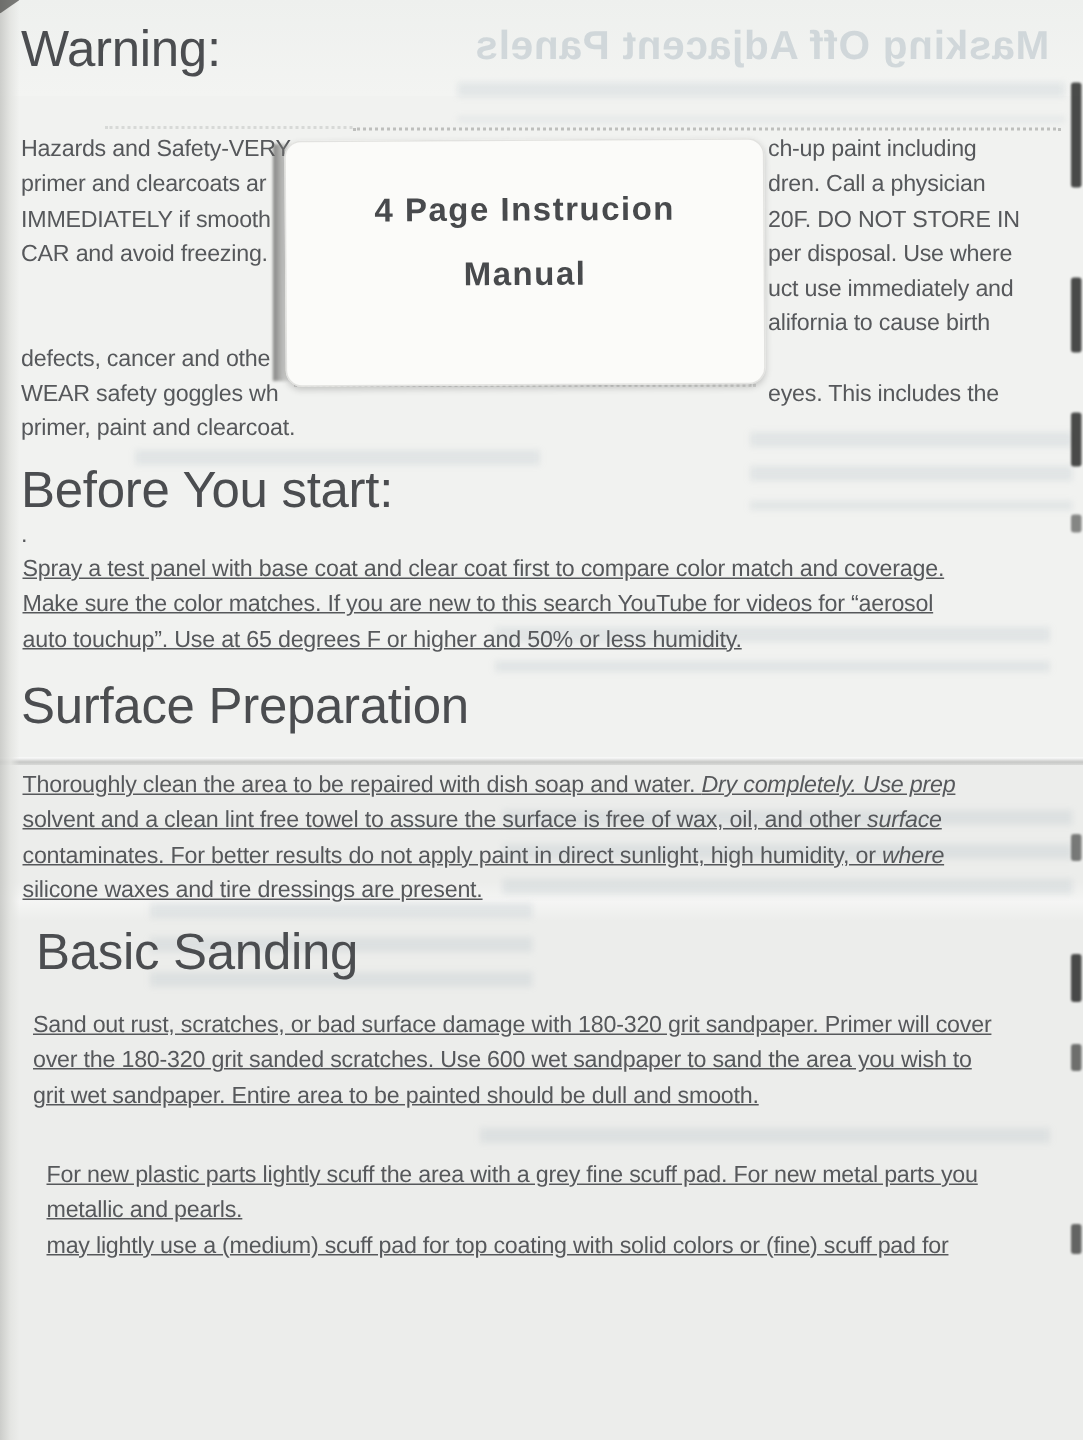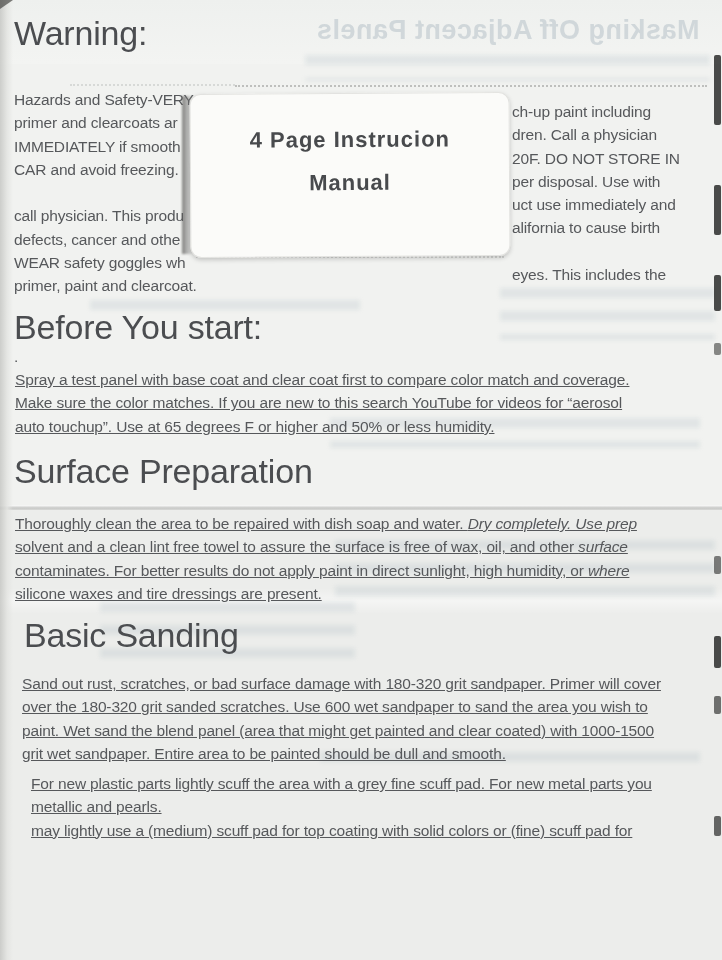--- a/index.html
+++ b/index.html
@@ -28,21 +28,21 @@
     transform:scaleX(-1);text-align:center;font-weight:bold;font-size:27px;
     color:rgba(165,178,189,.42);letter-spacing:.5px;white-space:nowrap;}
   
   .h1{position:absolute;font-size:34px;color:#4b4d50;letter-spacing:-.2px;white-space:nowrap;z-index:2;}
   .body-text{font-size:15.5px;line-height:23.4px;letter-spacing:-.15px;white-space:nowrap;z-index:2;}
   .para{position:absolute;z-index:2;}
   .para div{height:23.4px;text-decoration:underline;}
   .wlines{position:absolute;left:14px;top:88px;width:700px;z-index:2;}
   .wline{position:relative;height:23.3px;}
   .wline .lfrag{position:absolute;left:0;}
-  .wline .rfrag{position:absolute;left:498px;margin-top:12px;}
+  .wline .rfrag{position:absolute;left:498px;}
   .stray{position:absolute;left:14px;top:348px;font-size:15.5px;z-index:2;}
   .ital{font-style:italic;}
   
   .label-shadow{position:absolute;left:182px;top:96px;width:13px;height:158px;z-index:3;
     background:linear-gradient(90deg,rgba(90,90,88,.75),rgba(140,140,138,.35) 60%,rgba(140,140,138,0));
     filter:blur(1px);}
   .label{position:absolute;left:190px;top:93px;width:320px;height:164px;z-index:4;
     background:#fbfbf9;border-radius:11px;transform:rotate(-.35deg);
     box-shadow:0 2px 4px rgba(60,60,58,.25), inset 0 0 0 1px rgba(210,210,206,.6);
     text-align:center;color:#484a4d;}
@@ -92,27 +92,26 @@
   <div class="wline">
       <span class="lfrag">primer and clearcoats ar</span>
       <span class="rfrag">dren. Call a physician</span>
     </div>
   <div class="wline">
       <span class="lfrag">IMMEDIATELY if smooth</span>
       <span class="rfrag">20F. DO NOT STORE IN</span>
     </div>
   <div class="wline">
       <span class="lfrag">CAR and avoid freezing.</span>
-      <span class="rfrag">per disposal. Use with</span>
+      <span class="rfrag">per disposal. Use where</span>
     </div>
   <div class="wline">
       <span class="rfrag">uct use immediately and</span>
     </div>
   <div class="wline">
-      <span class="lfrag">call physician. This produ</span>
       <span class="rfrag">alifornia to cause birth</span>
     </div>
   <div class="wline">
       <span class="lfrag">defects, cancer and othe</span>
     </div>
   <div class="wline">
       <span class="lfrag">WEAR safety goggles wh</span>
       <span class="rfrag">eyes. This includes the</span>
     </div>
   <div class="wline">
@@ -140,21 +139,20 @@
   <div><span>Thoroughly clean the area to be repaired with dish soap and water.  </span><span class="ital">Dry completely. Use prep</span></div>
   <div><span>solvent and a clean lint free towel to assure the surface is free of wax, oil, and other </span><span class="ital">surface</span></div>
   <div><span>contaminates. For better results do not apply paint in direct sunlight, high humidity, or </span><span class="ital">where</span></div>
   <div><span>silicone waxes and tire dressings are present.</span><span class="ital"></span></div>
 </div>
 
 <div class="h1" style="left:24px;top:616px;">Basic Sanding</div>
 <div class="para body-text" style="left:22px;top:672px;">
   <div>Sand out rust, scratches, or bad surface damage with 180-320 grit sandpaper. Primer will cover</div>
   <div>over the 180-320 grit sanded scratches. Use 600 wet sandpaper to sand the area you wish to</div>
-  <div>paint. Wet sand the blend panel (area that might get painted and clear coated) with 1000-1500</div>
   <div>grit wet sandpaper. Entire area to be painted should be dull and smooth.</div>
 </div>
 
 <div class="para body-text" style="left:31px;top:772px;">
   <div>For new plastic parts lightly scuff the area with a grey fine scuff pad. For new metal parts you</div>
   <div>metallic and pearls.</div>
   <div>may lightly use a (medium) scuff pad for top coating with solid colors or (fine) scuff pad for</div>
 </div>
 
 </body></html>

